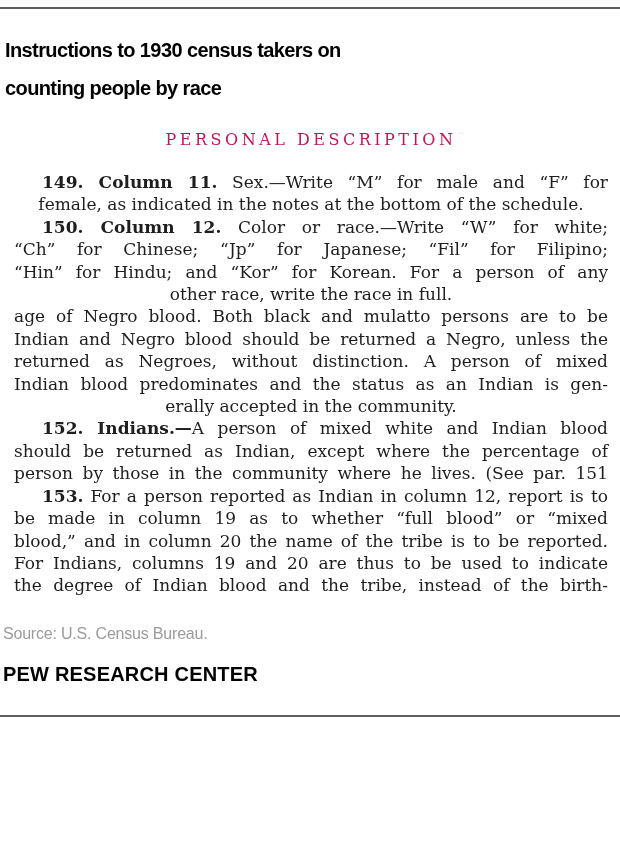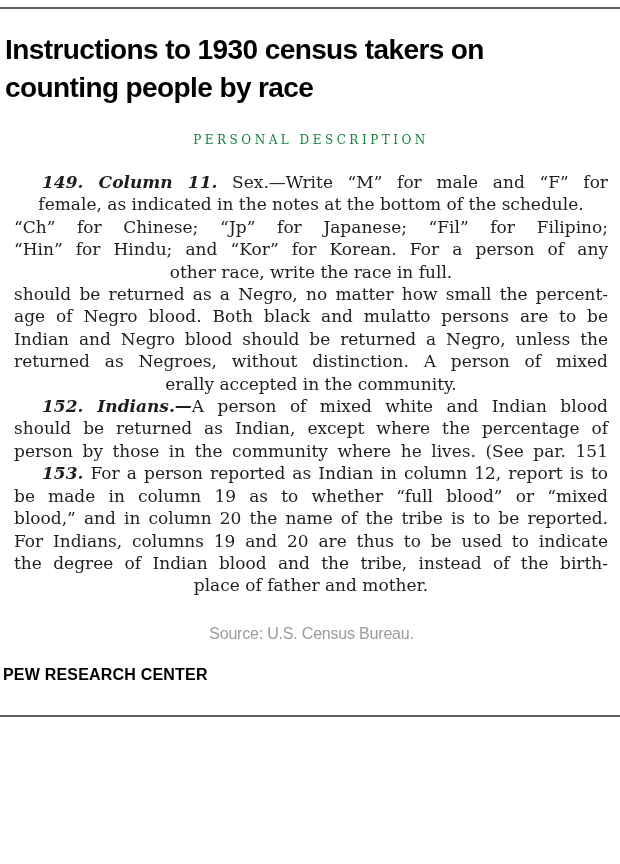--- a/index.html
+++ b/index.html
@@ -14,93 +14,92 @@
     height: 2px;
     background: #606060;
     width: 620px;
   }
   .rule.top { margin-top: 7px; }
   .rule.bottom { margin-top: 31px; }
   .headline {
     margin: 22px 0 0 5px;
     color: #000000;
     font-weight: 700;
-    font-size: 28px;
+    font-size: 20px;
     line-height: 38px;
     letter-spacing: -0.6px;
   }
   .section-heading {
     margin: 23px 12px 0 14px;
     text-align: center;
     font-family: "DejaVu Serif", serif;
-    font-size: 12px;
+    font-size: 16px;
     line-height: 20px;
     letter-spacing: 3.5px;
-    color: #15803d;
+    color: #be185d;
     font-weight: 500;
   }
   .scan {
     margin: 21px 12px 0 14px;
     font-family: "DejaVu Serif", serif;
     font-size: 17px;
     line-height: 22.4px;
     color: #1e1e1e;
   }
   .scan-line { text-align: center; }
   .scan-line.justify {
     text-align: justify;
     text-align-last: justify;
   }
   .scan-line.indent { text-indent: 28px; }
-  .scan-line b { font-weight: 700; font-style: italic; }
+  .scan-line b { font-weight: 700; }
   .source-note {
     margin: 27px 0 0 3px;
     color: #9b9b9b;
     font-size: 16px;
     line-height: 20px;
     letter-spacing: -0.2px;
-    text-align: center;
   }
   .brand {
     margin: 21px 0 0 3px;
     color: #000000;
     font-weight: 700;
-    font-size: 16px;
+    font-size: 20px;
     line-height: 19px;
     letter-spacing: 0.2px;
   }
 </style>
 </head>
 <body>
 
 <div class="rule top"></div>
 
 <h1 class="headline"><span>Instructions to 1930 census takers on</span><br><span>counting people by race</span></h1>
 
 <div class="section-heading">PERSONAL DESCRIPTION</div>
 
 <div class="scan">
     <div class="scan-line indent justify"><b>149. Column 11.</b> Sex.—Write “M” for male and “F” for</div>
     <div class="scan-line">female, as indicated in the notes at the bottom of the schedule.</div>
+    <div class="scan-line indent justify"><b>150. Column 12.</b> Color or race.—Write “W” for white;</div>
     <div class="scan-line justify">“Ch” for Chinese; “Jp” for Japanese; “Fil” for Filipino;</div>
     <div class="scan-line justify">“Hin” for Hindu; and “Kor” for Korean. For a person of any</div>
     <div class="scan-line">other race, write the race in full.</div>
-    <div class="scan-line justify">should be returned as a Negro, no matter how small the percent-</div>
     <div class="scan-line justify">age of Negro blood. Both black and mulatto persons are to be</div>
     <div class="scan-line justify">Indian and Negro blood should be returned a Negro, unless the</div>
     <div class="scan-line justify">returned as Negroes, without distinction. A person of mixed</div>
+    <div class="scan-line justify">Indian blood predominates and the status as an Indian is gen-</div>
     <div class="scan-line">erally accepted in the community.</div>
     <div class="scan-line indent justify"><b>152. Indians.—</b>A person of mixed white and Indian blood</div>
     <div class="scan-line justify">should be returned as Indian, except where the percentage of</div>
     <div class="scan-line justify">person by those in the community where he lives. (See par. 151</div>
     <div class="scan-line indent justify"><b>153.</b> For a person reported as Indian in column 12, report is to</div>
     <div class="scan-line justify">be made in column 19 as to whether “full blood” or “mixed</div>
     <div class="scan-line justify">blood,” and in column 20 the name of the tribe is to be reported.</div>
     <div class="scan-line justify">For Indians, columns 19 and 20 are thus to be used to indicate</div>
     <div class="scan-line justify">the degree of Indian blood and the tribe, instead of the birth-</div>
-    <div class="scan-line">place of father and mother.</div>
   </div>
 
 <div class="source-note">Source: U.S. Census Bureau.</div>
 
 <div class="brand">PEW RESEARCH CENTER</div>
 
 <div class="rule bottom"></div>
 
 </body></html>

